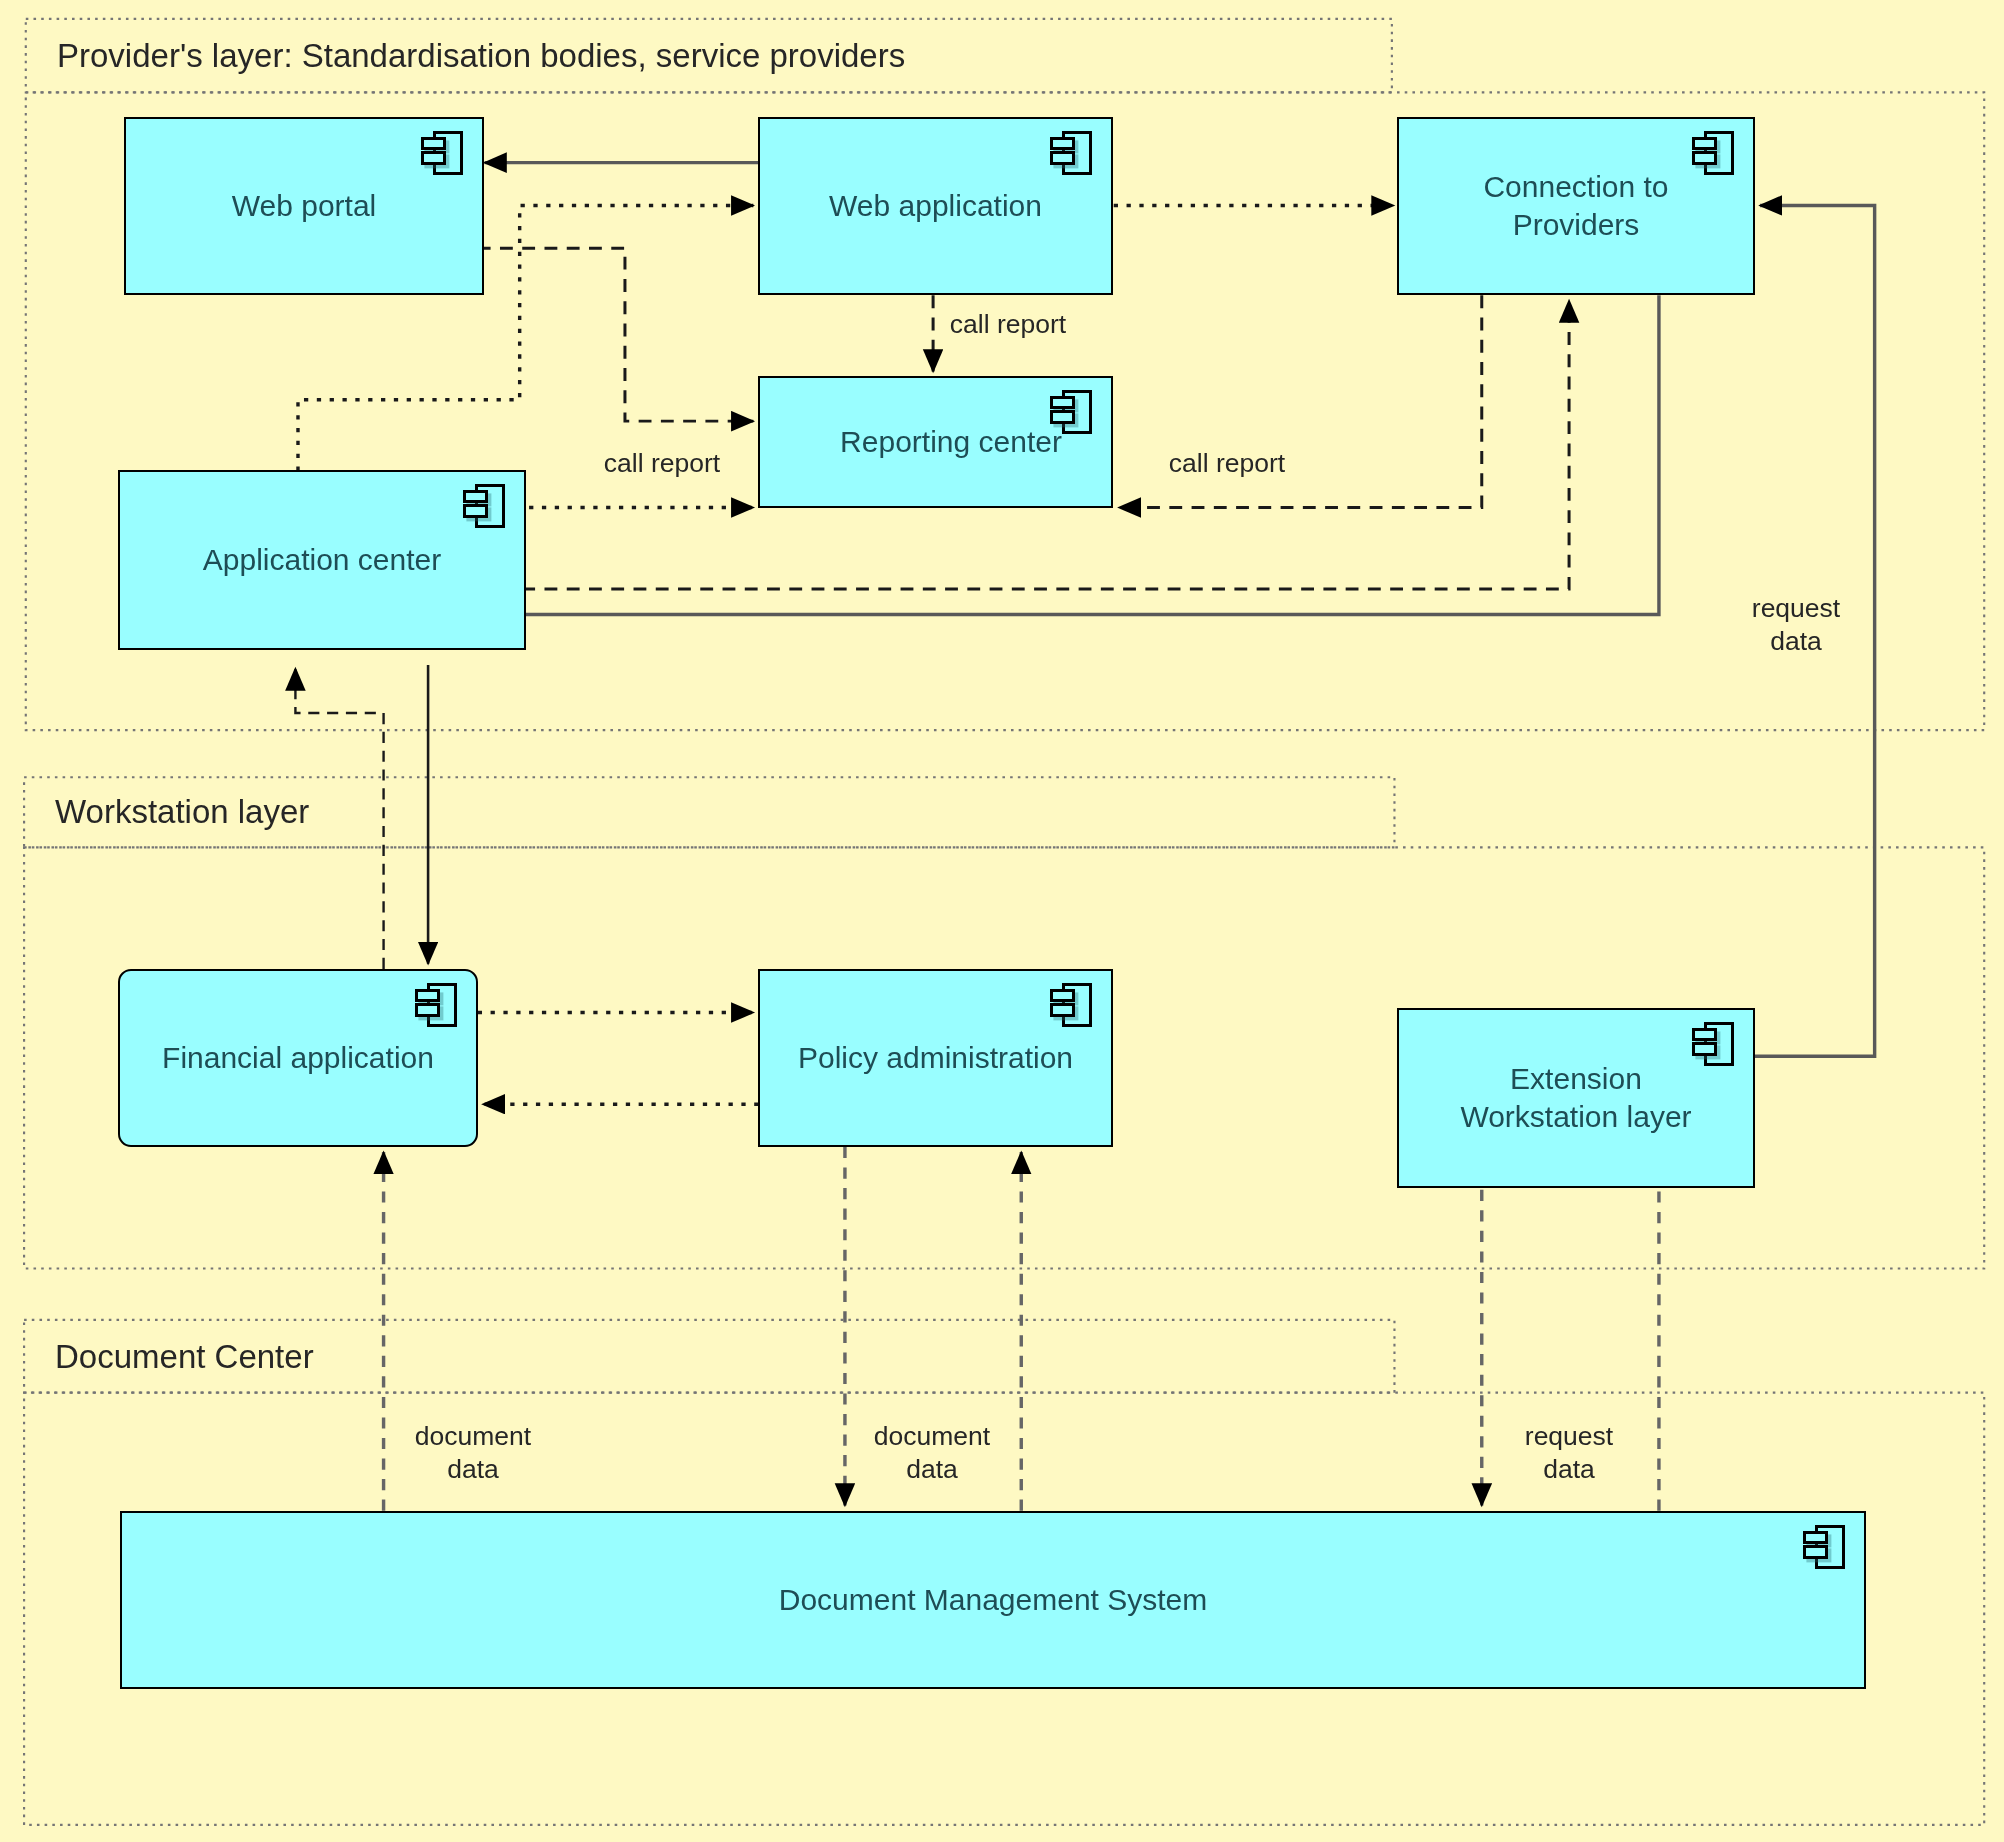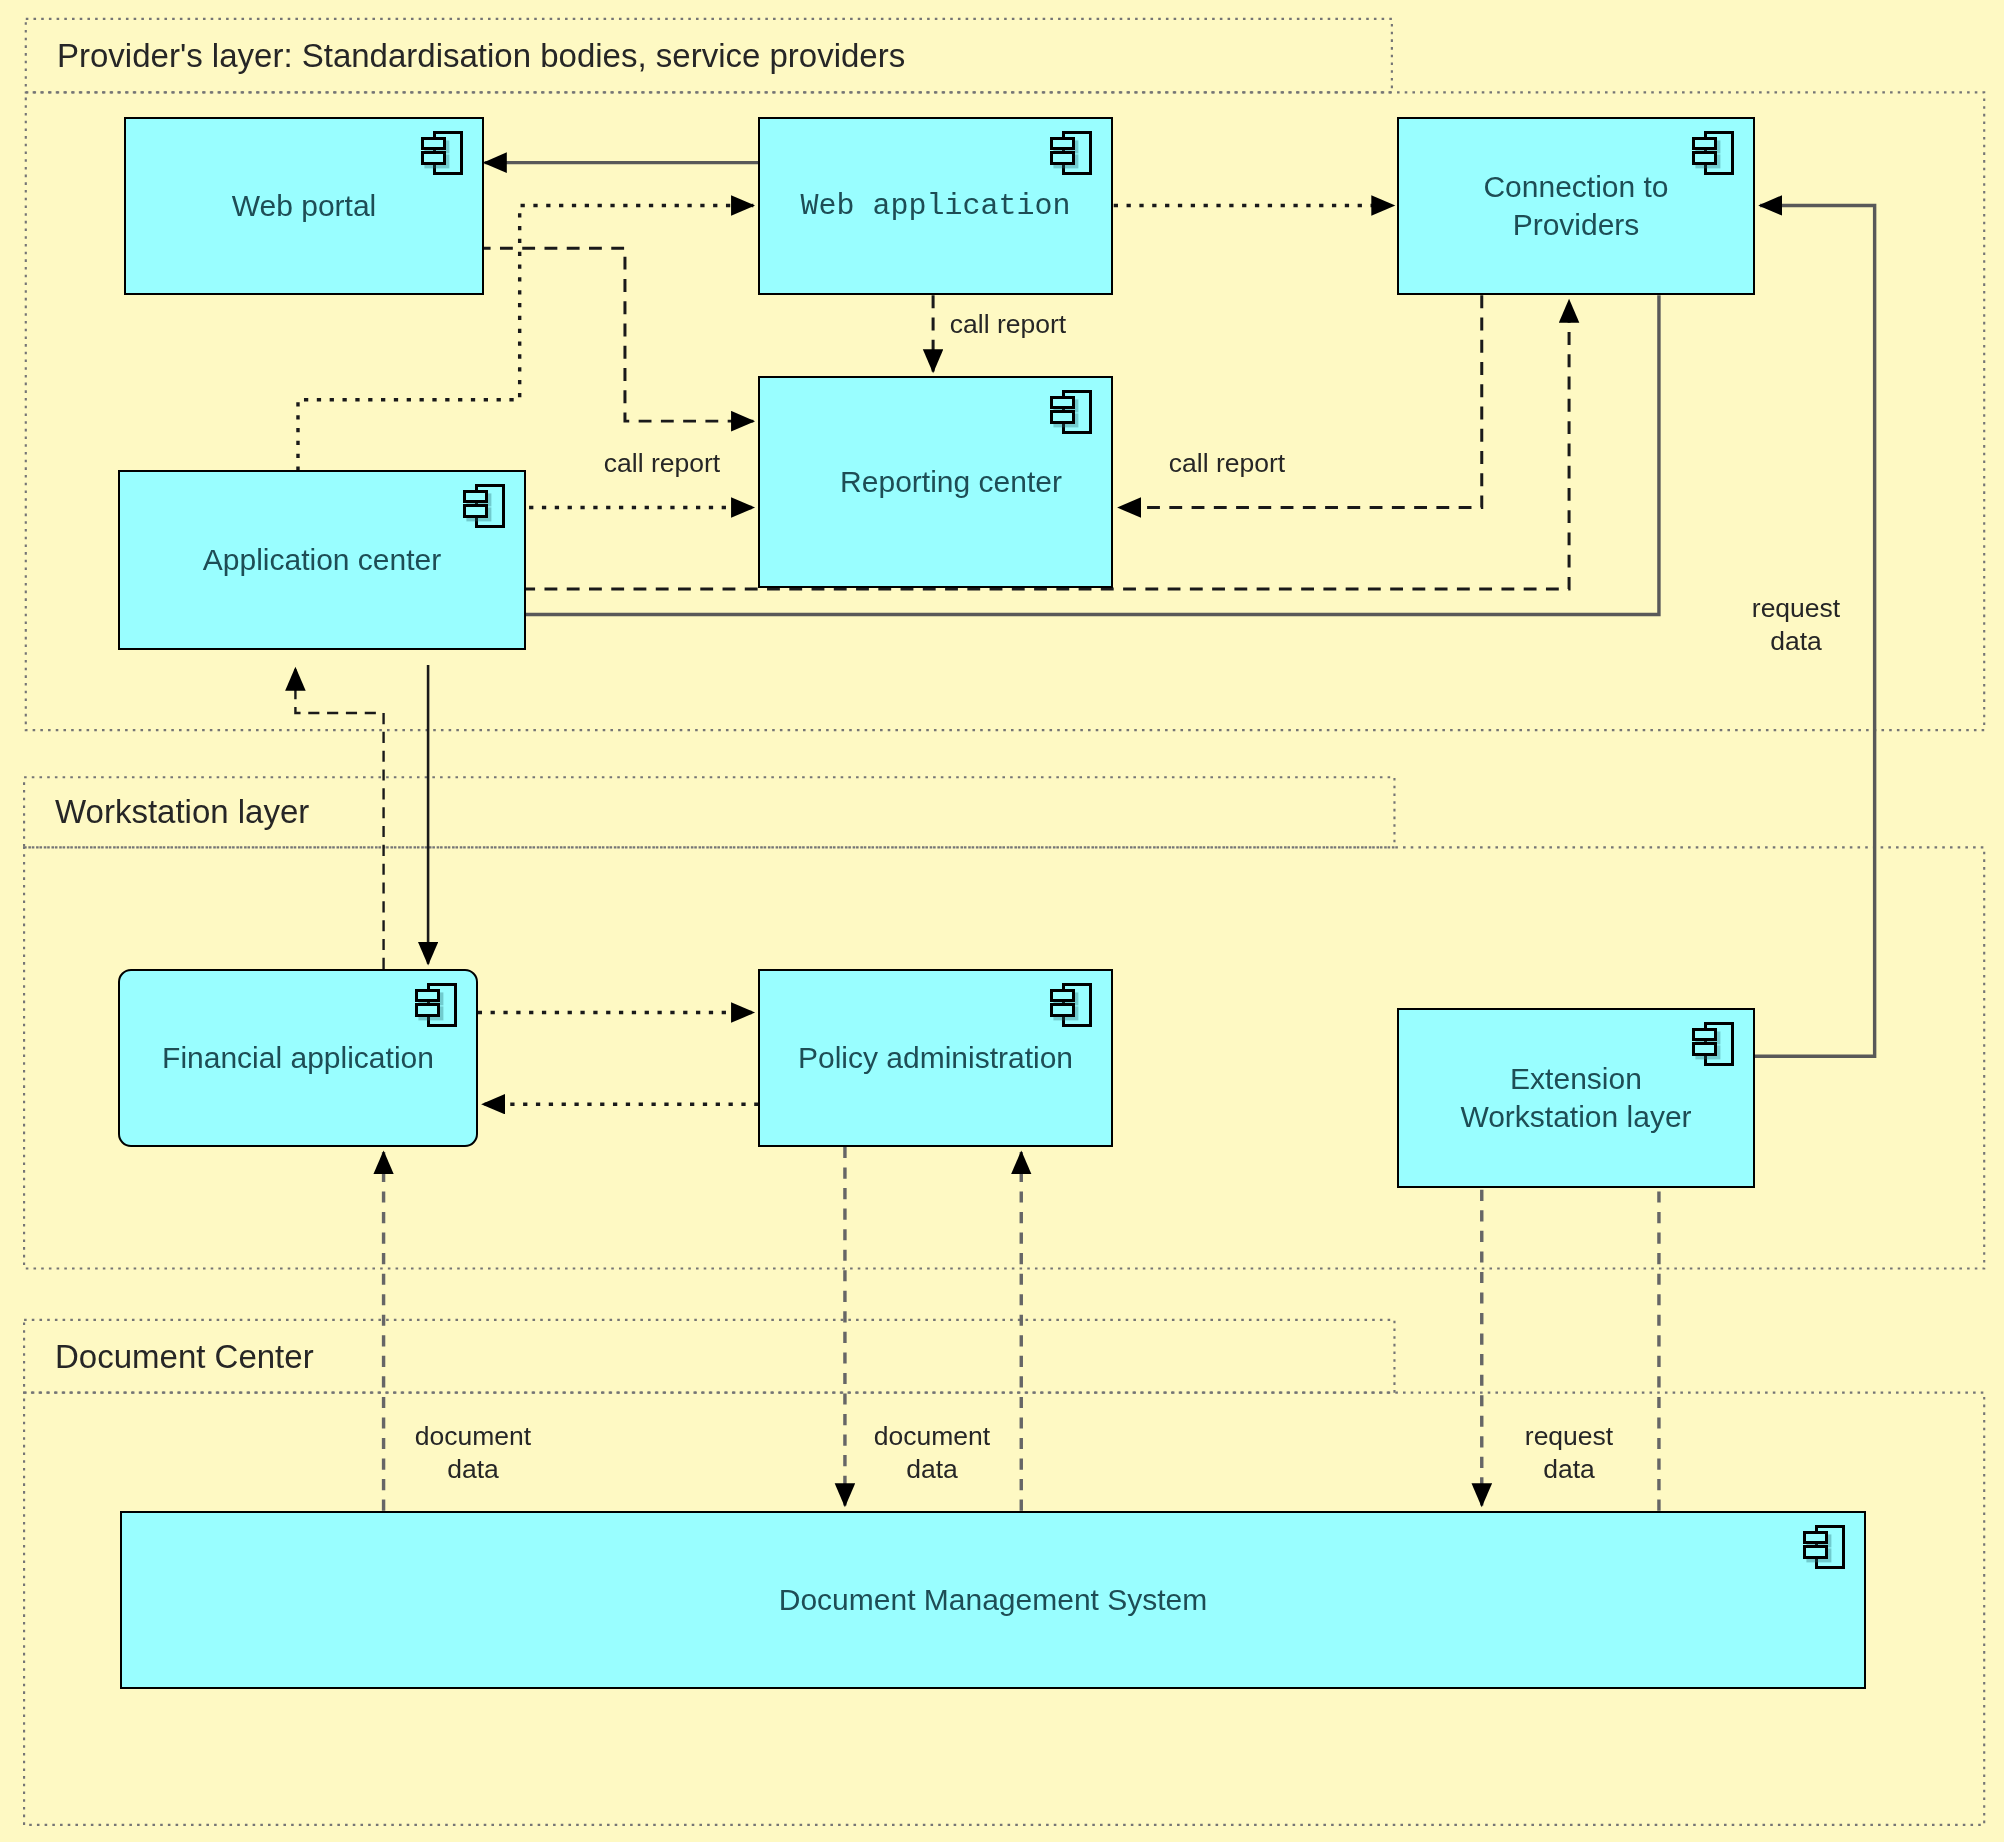--- a/index.html
+++ b/index.html
@@ -110,40 +110,40 @@
   <div class="layer-title" style="left:24px;top:1320px;width:1371px;height:73px;">Document Center</div>
 
   <div class="node" style="left:124px;top:117px;width:360px;height:178px;text-align:center;">
     <span class="cicon">
         <i class="tab t1"></i>
         <i class="tab t2"></i>
       </span>
     <span class="lbl">Web portal</span>
   </div>
 
-  <div class="node" style="left:758px;top:117px;width:355px;height:178px;font-family:Liberation Mono, monospace;">
+  <div class="node" style="left:758px;top:117px;width:355px;height:178px;">
     <span class="cicon">
         <i class="tab t1"></i>
         <i class="tab t2"></i>
       </span>
     <span class="lbl">Web application</span>
   </div>
 
   <div class="node" style="left:1397px;top:117px;width:358px;height:178px;">
     <span class="cicon">
         <i class="tab t1"></i>
         <i class="tab t2"></i>
       </span>
     <span class="lbl">
       <span>Connection to</span><br>
       <span>Providers</span>
     </span>
   </div>
 
-  <div class="node" style="left:758px;top:376px;width:355px;height:212px;padding-left:31px;">
+  <div class="node" style="left:758px;top:376px;width:355px;height:132px;padding-left:31px;">
     <span class="cicon">
         <i class="tab t1"></i>
         <i class="tab t2"></i>
       </span>
     <span class="lbl">Reporting center</span>
   </div>
 
   <div class="node" style="left:118px;top:470px;width:408px;height:180px;">
     <span class="cicon">
         <i class="tab t1"></i>

